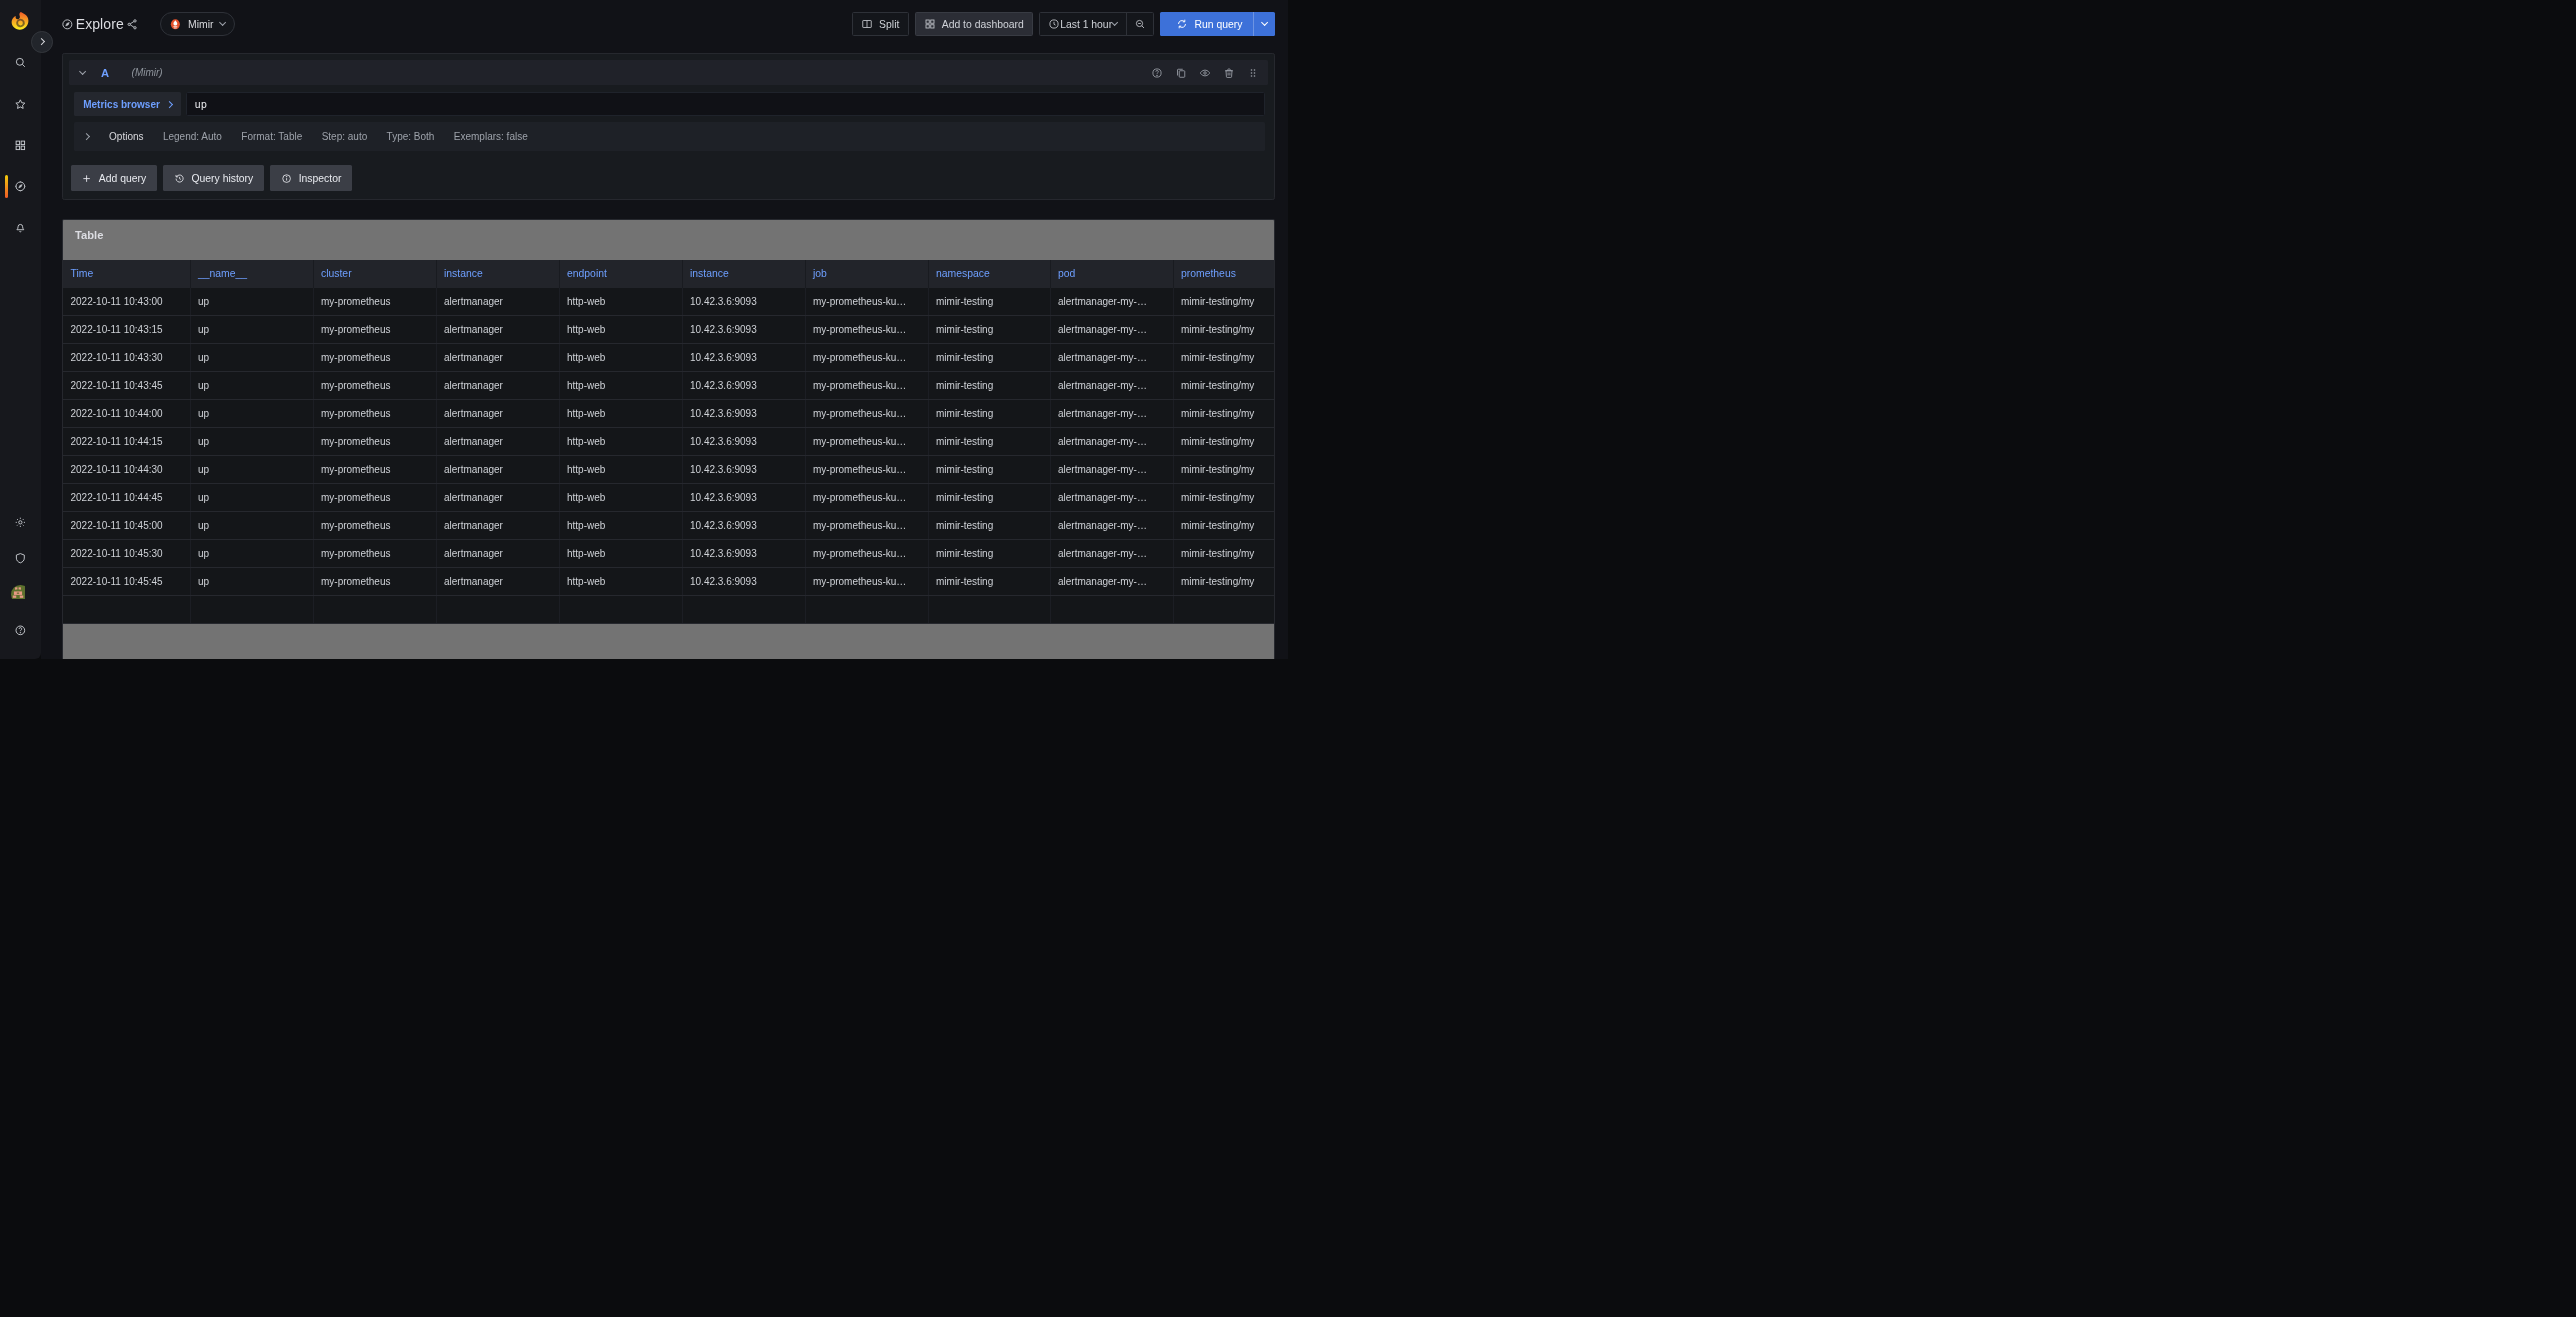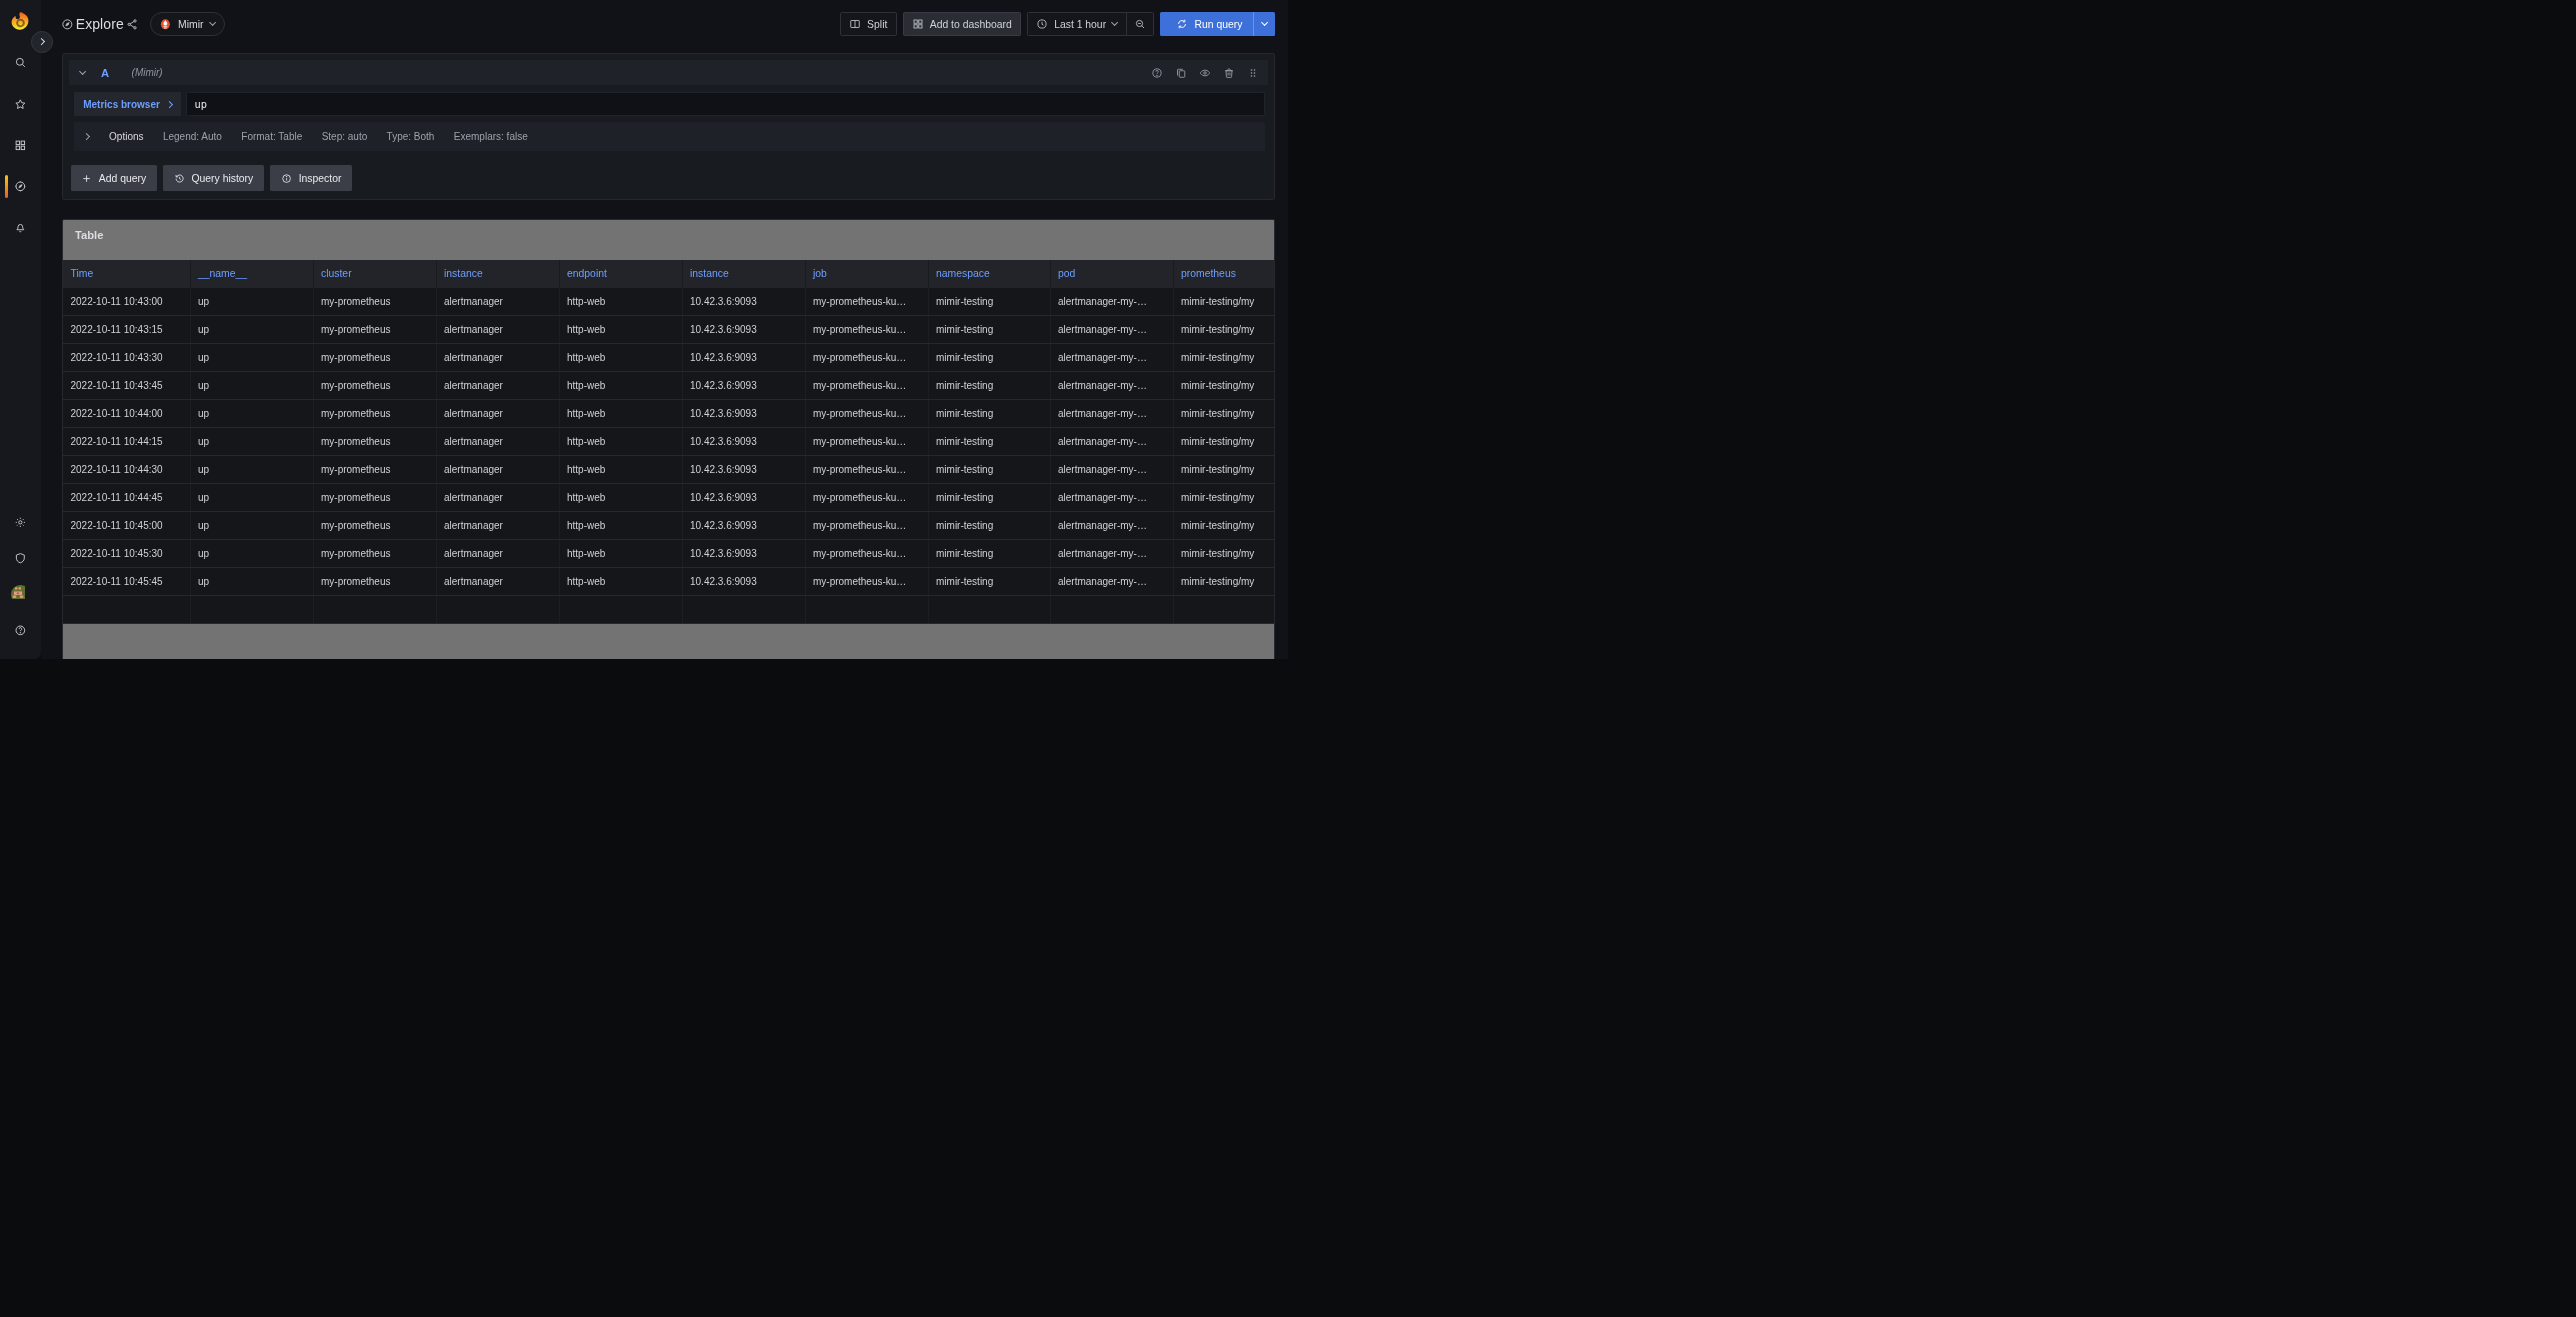--- a/index.html
+++ b/index.html
@@ -28,32 +28,32 @@
     justify-content:center; cursor:pointer; z-index:9; }
 
   
   .main { flex:1; background:#111217; display:flex; flex-direction:column; min-width:0; }
 
   .topbar { height:48px; display:flex; align-items:center; padding:0 12.7px 0 20px; }
   .topbar-left { display:flex; align-items:center; gap:2px; }
   .page-title { font-size:14px; font-weight:500; color:#dcdde2; letter-spacing:0.1px; }
   .tb-icon { color:#c6c9cf; display:flex; }
   .tb-icon svg { width:12.7px; height:12.7px; }
-  .ds-picker { margin-left:9px; height:24px; display:flex; align-items:center; gap:6.7px;
+  .ds-picker { margin-left:19px; height:24px; display:flex; align-items:center; gap:6.7px;
     padding:0 8.2px; background:#14161b; border:0.7px solid #2e3138; border-radius:12px;
     color:#d8d9dd; font-size:10.4px; font-weight:500; cursor:pointer; }
   .topbar-right { margin-left:auto; display:flex; align-items:center; gap:6px; }
   .tbtn { height:24px; display:flex; align-items:center; gap:6px; padding:0 8.2px;
     background:#14161b; border:0.7px solid #2e3138; border-radius:1.5px; color:#cfd2d8;
     font-size:10.4px; font-weight:500; cursor:pointer; }
   .tbtn svg { width:12px; height:12px; }
   .tbtn.filled { background:#2b2d35; border-color:#383b43; }
   .time-group { display:flex; align-items:stretch; height:24px; border:0.7px solid #2e3138;
     border-radius:1.5px; background:#14161b; color:#cfd2d8; }
-  .time-main { display:flex; align-items:center; gap:6px; padding:0 8.2px; font-size:10.4px;
+  .time-main { display:flex; align-items:center; padding:0 8.2px; font-size:10.4px;
     font-weight:500; cursor:pointer; }
   .time-zoomout { display:flex; align-items:center; justify-content:center; width:27px;
     border-left:0.7px solid #2e3138; cursor:pointer; }
   .time-group svg { width:12px; height:12px; }
   .run-query { display:flex; align-items:stretch; height:24px; border-radius:1.5px;
     background:var(--accent,#3d71d9); color:#fff; overflow:hidden;padding-left:6px; }
   .rq-main { display:flex; align-items:center; gap:6.7px; padding:0 10.4px; font-size:10.4px;
     font-weight:500; cursor:pointer; }
   .rq-caret { display:flex; align-items:center; justify-content:center; width:22.4px;
     border-left:0.7px solid rgba(255,255,255,.25); cursor:pointer; }

